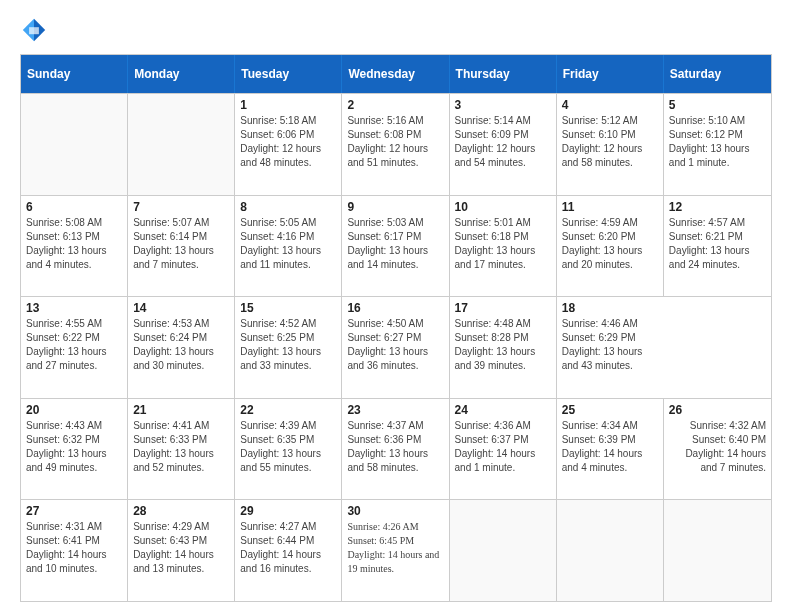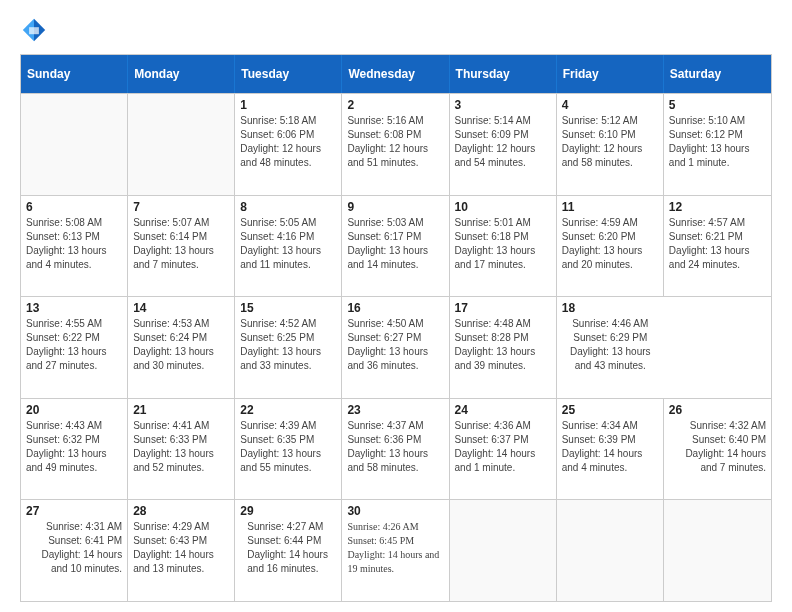--- a/index.html
+++ b/index.html
@@ -246,21 +246,21 @@
 Daylight: 13 hours and 36 minutes.</div>
           </div>
           <div class="cal-cell">
             <div class="day-num">17</div>
             <div class="day-info" style="white-space: pre-line;">Sunrise: 4:48 AM
 Sunset: 8:28 PM
 Daylight: 13 hours and 39 minutes.</div>
           </div>
           <div class="cal-cell">
             <div class="day-num">18</div>
-            <div class="day-info" style="white-space: pre-line; text-align: center;">Sunrise: 4:46 AM
+            <div class="day-info" style="white-space: pre-line;">Sunrise: 4:46 AM
 Sunset: 6:29 PM
 Daylight: 13 hours and 43 minutes.</div>
           </div>
         </div>
         <div class="cal-row">
           <div class="cal-cell">
             <div class="day-num">20</div>
             <div class="day-info" style="white-space: pre-line;">Sunrise: 4:43 AM
 Sunset: 6:32 PM
 Daylight: 13 hours and 49 minutes.</div>
@@ -298,33 +298,33 @@
           <div class="cal-cell">
             <div class="day-num">26</div>
             <div class="day-info" style="white-space: pre-line; text-align: right;">Sunrise: 4:32 AM
 Sunset: 6:40 PM
 Daylight: 14 hours and 7 minutes.</div>
           </div>
         </div>
         <div class="cal-row">
           <div class="cal-cell">
             <div class="day-num">27</div>
-            <div class="day-info" style="white-space: pre-line; text-align: right;">Sunrise: 4:31 AM
+            <div class="day-info" style="white-space: pre-line;">Sunrise: 4:31 AM
 Sunset: 6:41 PM
 Daylight: 14 hours and 10 minutes.</div>
           </div>
           <div class="cal-cell">
             <div class="day-num">28</div>
             <div class="day-info" style="white-space: pre-line;">Sunrise: 4:29 AM
 Sunset: 6:43 PM
 Daylight: 14 hours and 13 minutes.</div>
           </div>
           <div class="cal-cell">
             <div class="day-num">29</div>
-            <div class="day-info" style="white-space: pre-line; margin-left: 7px;">Sunrise: 4:27 AM
+            <div class="day-info" style="white-space: pre-line;">Sunrise: 4:27 AM
 Sunset: 6:44 PM
 Daylight: 14 hours and 16 minutes.</div>
           </div>
           <div class="cal-cell">
             <div class="day-num">30</div>
             <div class="day-info" style="white-space: pre-line; font-family: Liberation Serif, serif;">Sunrise: 4:26 AM
 Sunset: 6:45 PM
 Daylight: 14 hours and 19 minutes.</div>
           </div>
           <div class="cal-cell empty"></div>

